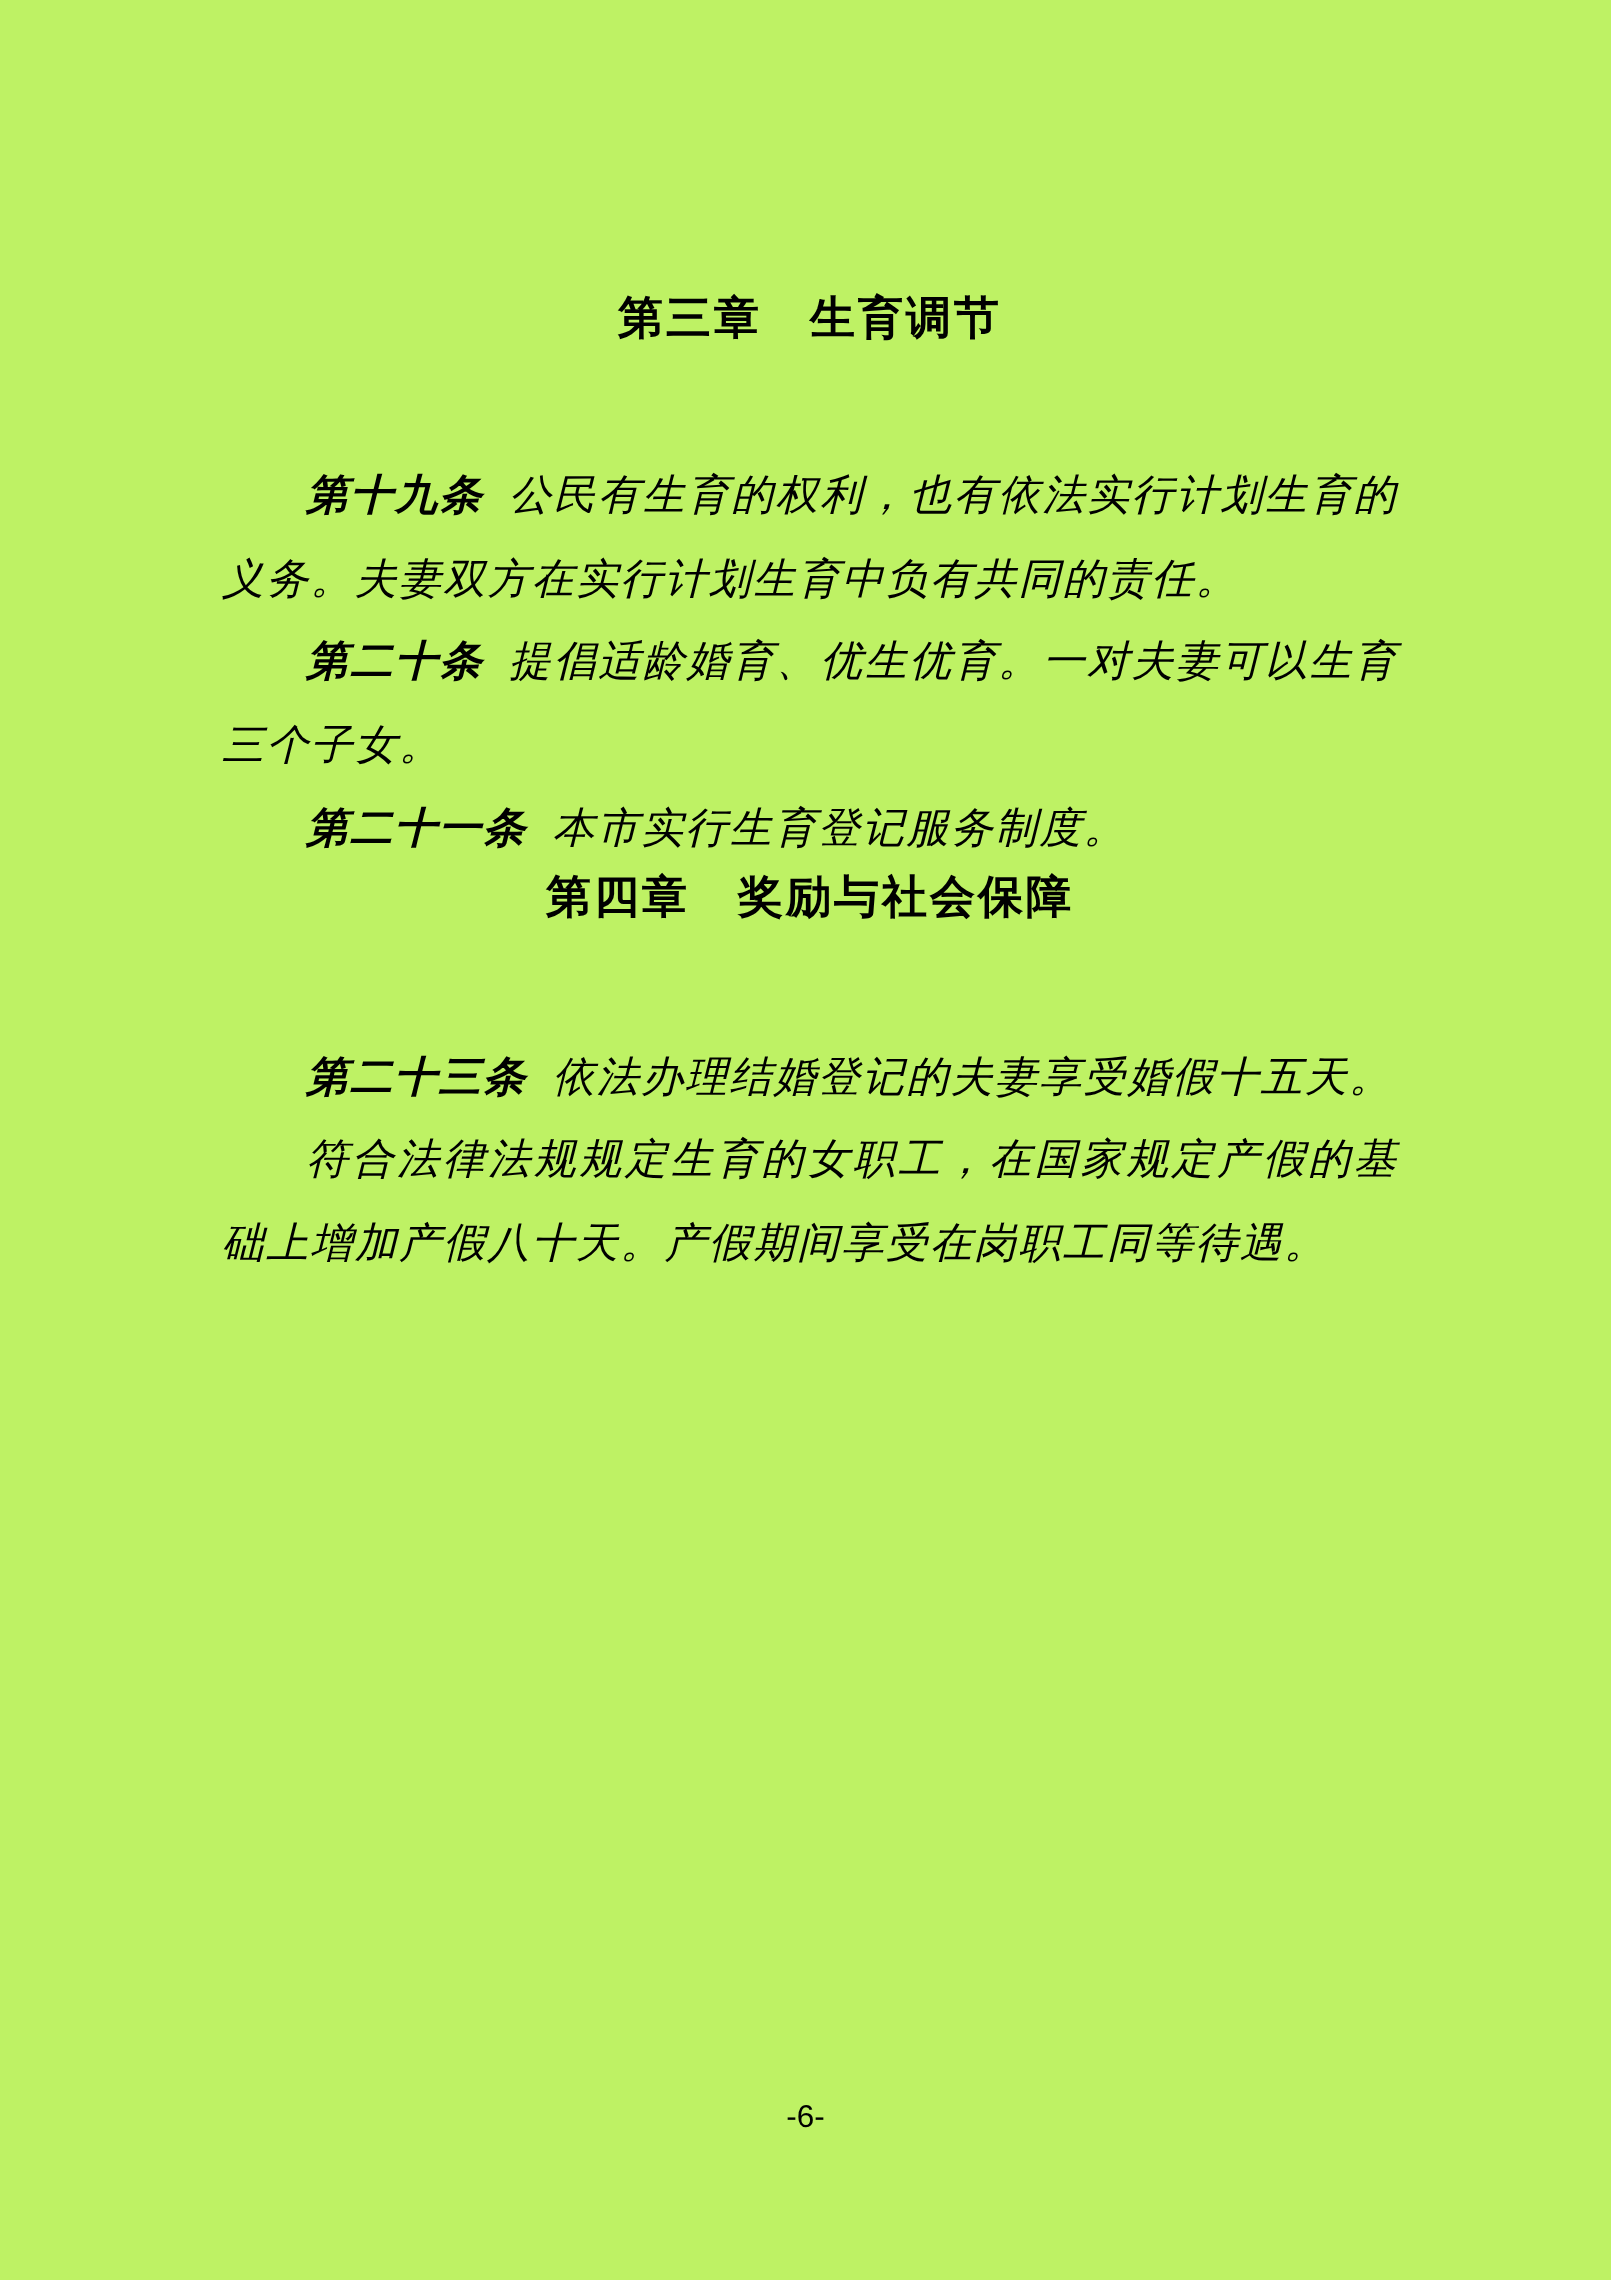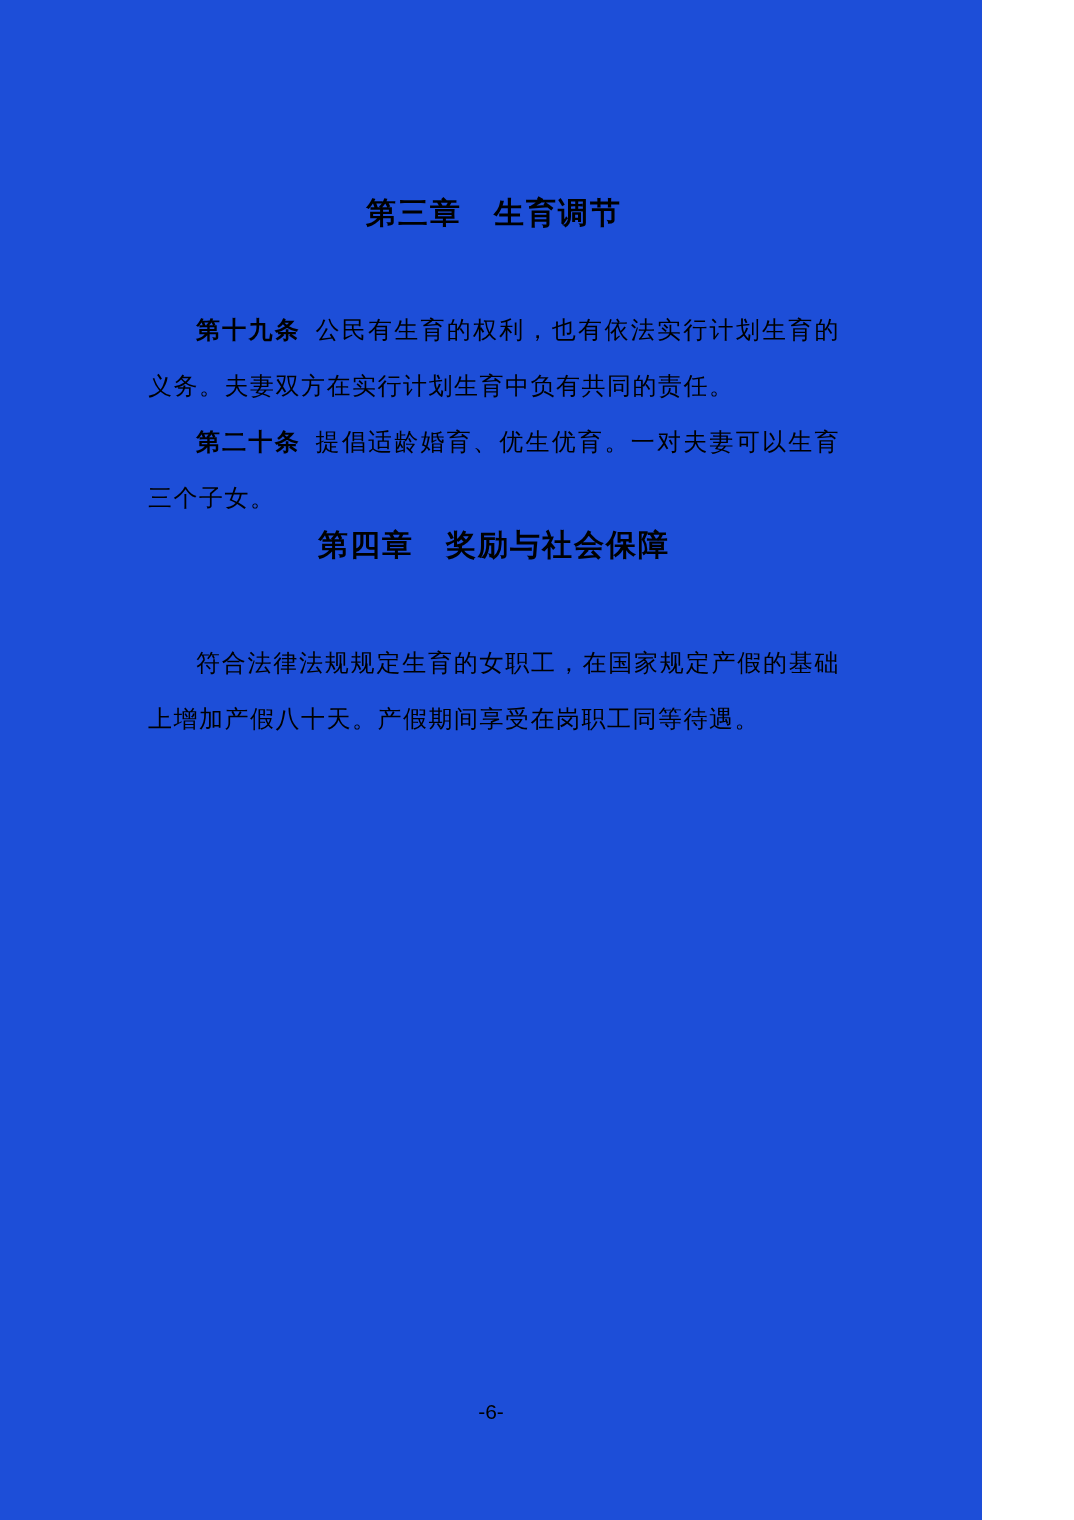--- a/index.html
+++ b/index.html
@@ -1,22 +1,22 @@
 <!DOCTYPE html>
 <html><head>
 <meta charset="utf-8">
 <style>
   * { margin: 0; padding: 0; box-sizing: border-box; }
   html, body { background: #ffffff; }
 
   .page {
     position: relative;
-    width: 982px;
+    width: 1074px;
     height: 1520px;
-    background: #1d4ed8;
+    background: #bef264;
     color: #000000;
     overflow: hidden;
     font-family: "DejaVu Serif", serif;
   }
 
   .content {
     position: absolute;
     top: 0;
     left: 148px;
     right: 142px;
@@ -28,25 +28,26 @@
     font-size: 30px;
     line-height: 38px;
     text-align: center;
     letter-spacing: 2px;
   }
 
   .heading-1 { margin-top: 194px; margin-bottom: 70px; }
   .heading-2 {  margin-bottom: 72px; }
 
   .body-para {
-    font-size: 24px;
+    font-size: 28px;
     line-height: 55.5px;
     text-align: justify;
     text-indent: 2em;
     letter-spacing: 1.5px;
+    font-style: italic;
   }
 
   .article-label {
     font-family: "Liberation Sans", sans-serif;
     font-weight: bold;
     margin-right: 0.6em;
   }
   .article-label:empty { display: none; margin-right: 0; }
 
   .page-number {
@@ -70,25 +71,31 @@
 
     <p class="body-para">
       <span class="article-label">第十九条</span><span>公民有生育的权利，也有依法实行计划生育的义务。夫妻双方在实行计划生育中负有共同的责任。</span>
     </p>
 
     <p class="body-para">
       <span class="article-label">第二十条</span><span>提倡适龄婚育、优生优育。一对夫妻可以生育三个子女。</span>
     </p>
 
 
+    <p class="body-para">
+      <span class="article-label">第二十一条</span><span>本市实行生育登记服务制度。</span>
+    </p>
 
 
     <h2 class="chapter-heading heading-2">第四章　奖励与社会保障</h2>
 
 
+    <p class="body-para">
+      <span class="article-label">第二十三条</span><span>依法办理结婚登记的夫妻享受婚假十五天。</span>
+    </p>
 
     <p class="body-para">
       <span>符合法律法规规定生育的女职工，在国家规定产假的基础上增加产假八十天。产假期间享受在岗职工同等待遇。</span>
     </p>
 
   </div>
 
   <div class="page-number">-6-</div>
 </div>
 

